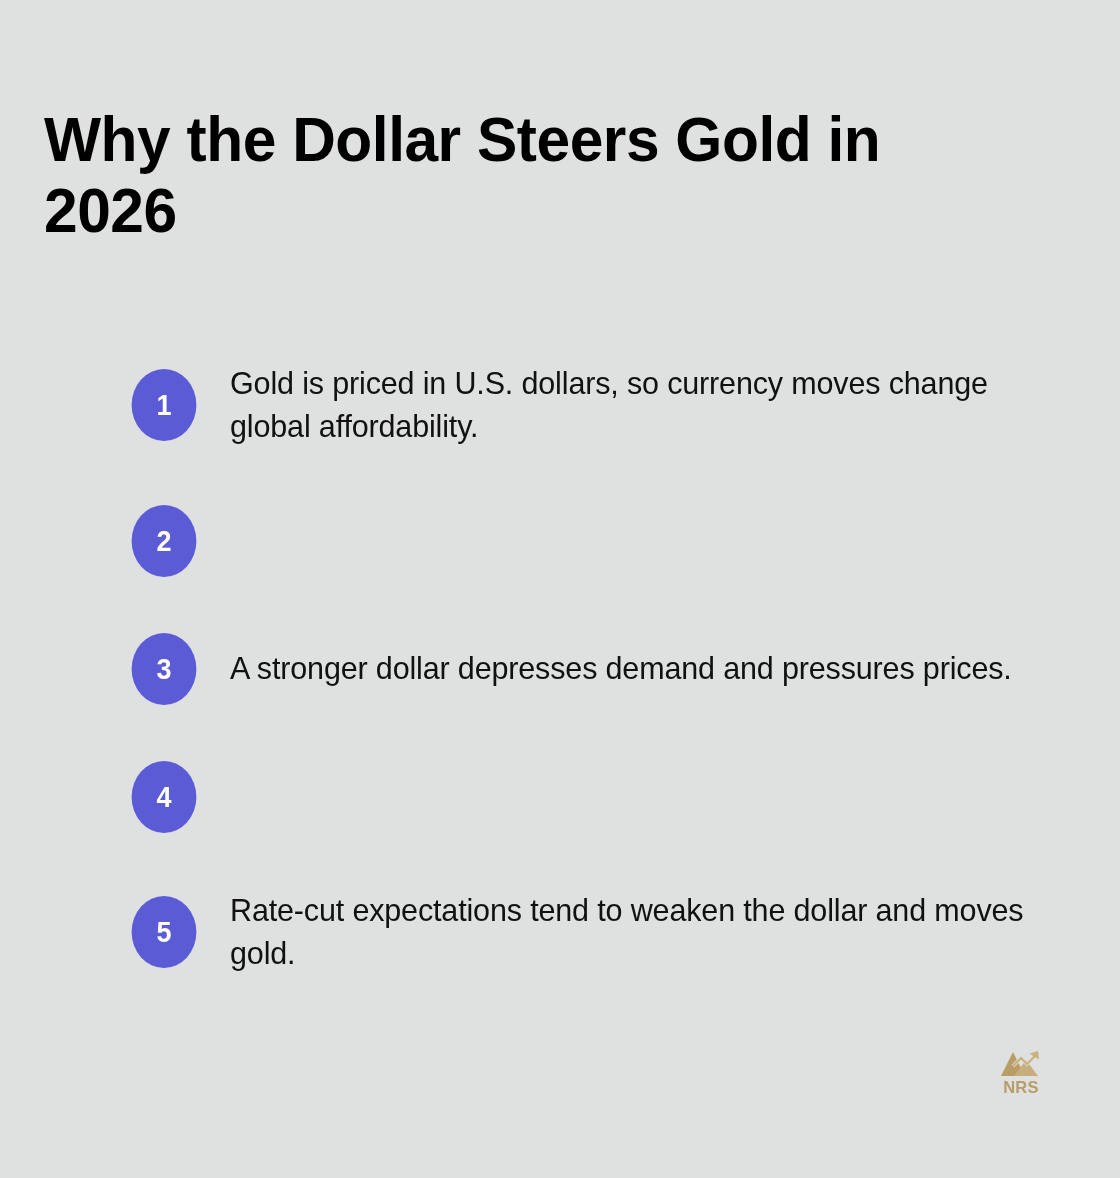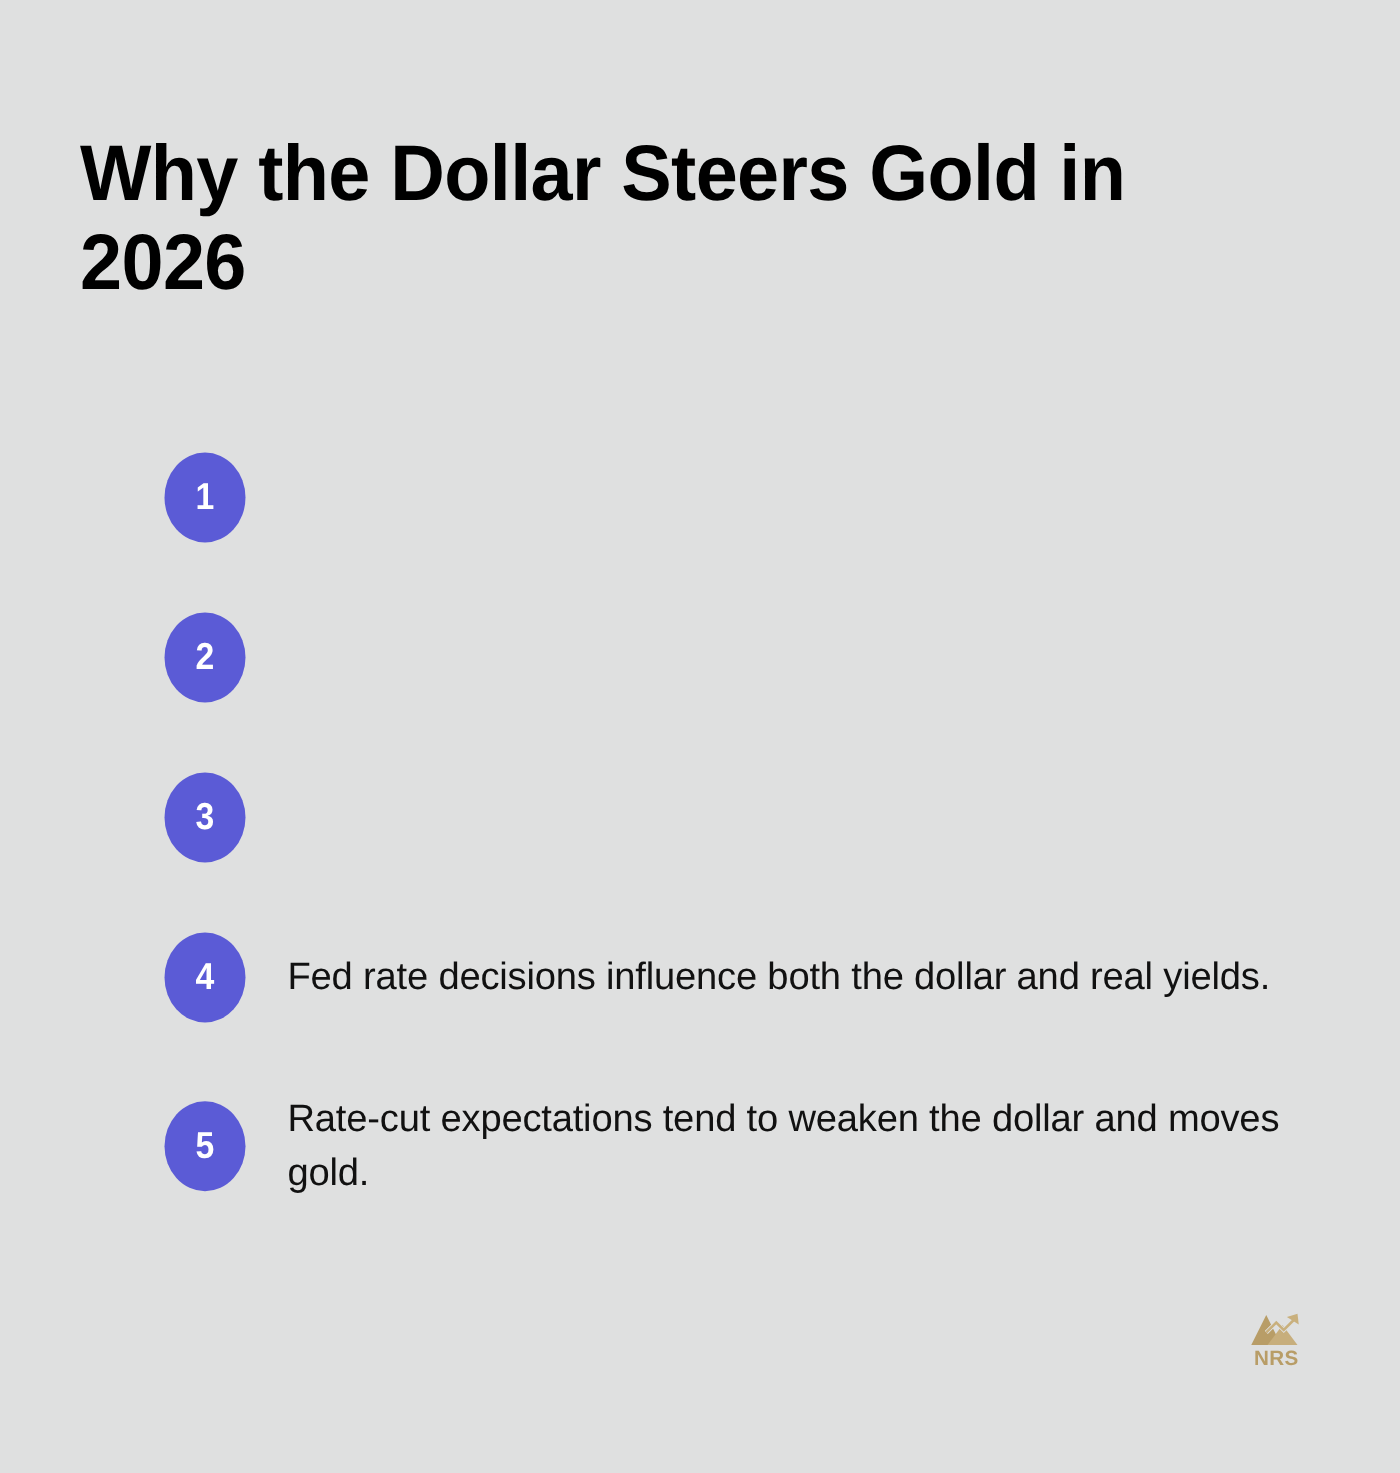--- a/index.html
+++ b/index.html
@@ -19,21 +19,21 @@
     position: relative;
     width: 1120px;
     height: 1178px;
     background: #dfe0e0;
     box-sizing: border-box;
   }
 
   
   .title-block {
     position: absolute;
-    left: 64px;
+    left: 44px;
     top: 104px;
     width: 960px;
   }
   .title {
     margin: 0;
     font-family: "Liberation Sans", sans-serif;
     font-weight: 700;
     font-size: 63px;
     line-height: 1.12;
     letter-spacing: -0.5px;
@@ -120,39 +120,40 @@
   <div class="title-block">
     <h1 class="title">Why the Dollar Steers Gold in 2026</h1>
   </div>
 
   <div class="list">
 
     <div class="list-item">
       <div class="badge">
         <span>1</span>
       </div>
+      <div class="item-text">Gold is priced in U.S. dollars, so currency moves change global affordability.</div>
     </div>
 
     <div class="list-item">
       <div class="badge">
         <span>2</span>
       </div>
     </div>
 
     <div class="list-item">
       <div class="badge">
         <span>3</span>
       </div>
+      <div class="item-text">A stronger dollar depresses demand and pressures prices.</div>
     </div>
 
     <div class="list-item">
       <div class="badge">
         <span>4</span>
       </div>
-      <div class="item-text">Fed rate decisions influence both the dollar and real yields.</div>
     </div>
 
     <div class="list-item">
       <div class="badge">
         <span>5</span>
       </div>
       <div class="item-text">Rate-cut expectations tend to weaken the dollar and moves gold.</div>
     </div>
 
   </div>

